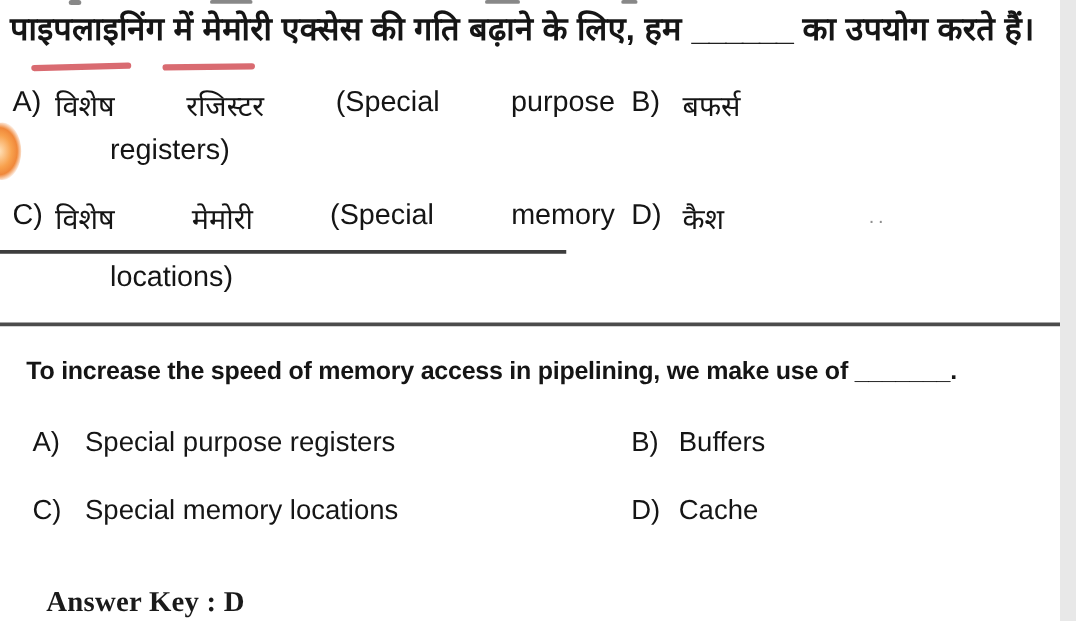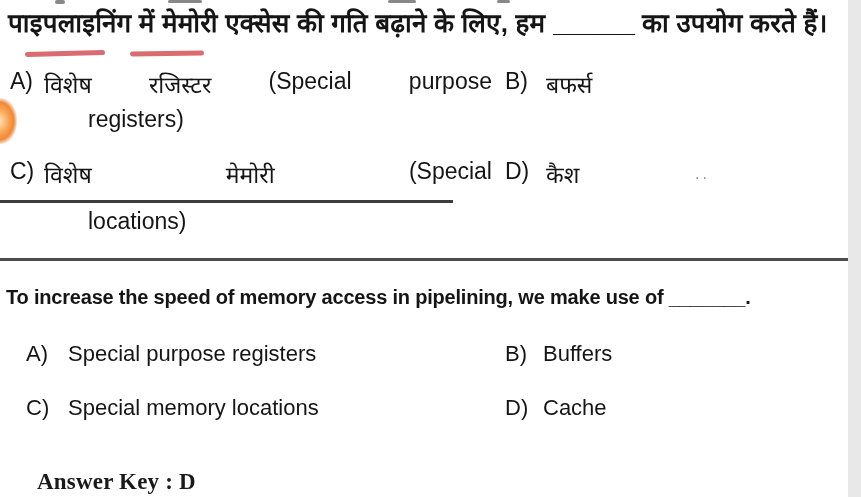--- a/index.html
+++ b/index.html
@@ -36,21 +36,21 @@
   .cont-line { position:absolute; left:88px; font-size:23px; }
   .cl-a { top:106px;text-align:right; }
   .cl-c { top:208px; }
 
   
   .partial-line { position:absolute; left:0; top:200px; width:453px; height:3px; background:#3d3d3d; }
   .separator    { position:absolute; left:0; top:258px; width:861px; height:3px; background:#4c4c4c; }
 
   
   .en-question {
-    position:absolute; left:6px; top:286px;
+    position:absolute; left:21px; top:286px;
     font-size:20px; font-weight:700; letter-spacing:-.2px; white-space:nowrap;
   }
   .en-row { position:absolute; left:0; width:861px; font-size:22px; }
   .en-row-1 { top:341px; }
   .en-row-2 { top:395px; }
   .e-lbl1 { position:absolute; left:26px; }
   .e-txt1 { position:absolute; left:68px; }
   .e-lbl2 { position:absolute; left:505px; }
   .e-txt2 { position:absolute; left:543px; }
 
@@ -96,20 +96,21 @@
     <span class="txt-c2">बफर्स</span>
   </div>
   <div class="cont-line cl-a">registers)</div>
 
   <div class="row row-c">
     <span class="lbl-c1">C)</span>
     <div class="words">
       <span>विशेष</span>
       <span>मेमोरी</span>
       <span>(Special</span>
+      <span>memory</span>
     </div>
     <span class="lbl-c2">D)</span>
     <span class="txt-c2">कैश</span>
   </div>
 
   <span class="stray">..</span>
 
   <div class="partial-line"></div>
   <div class="cont-line cl-c">locations)</div>
 

